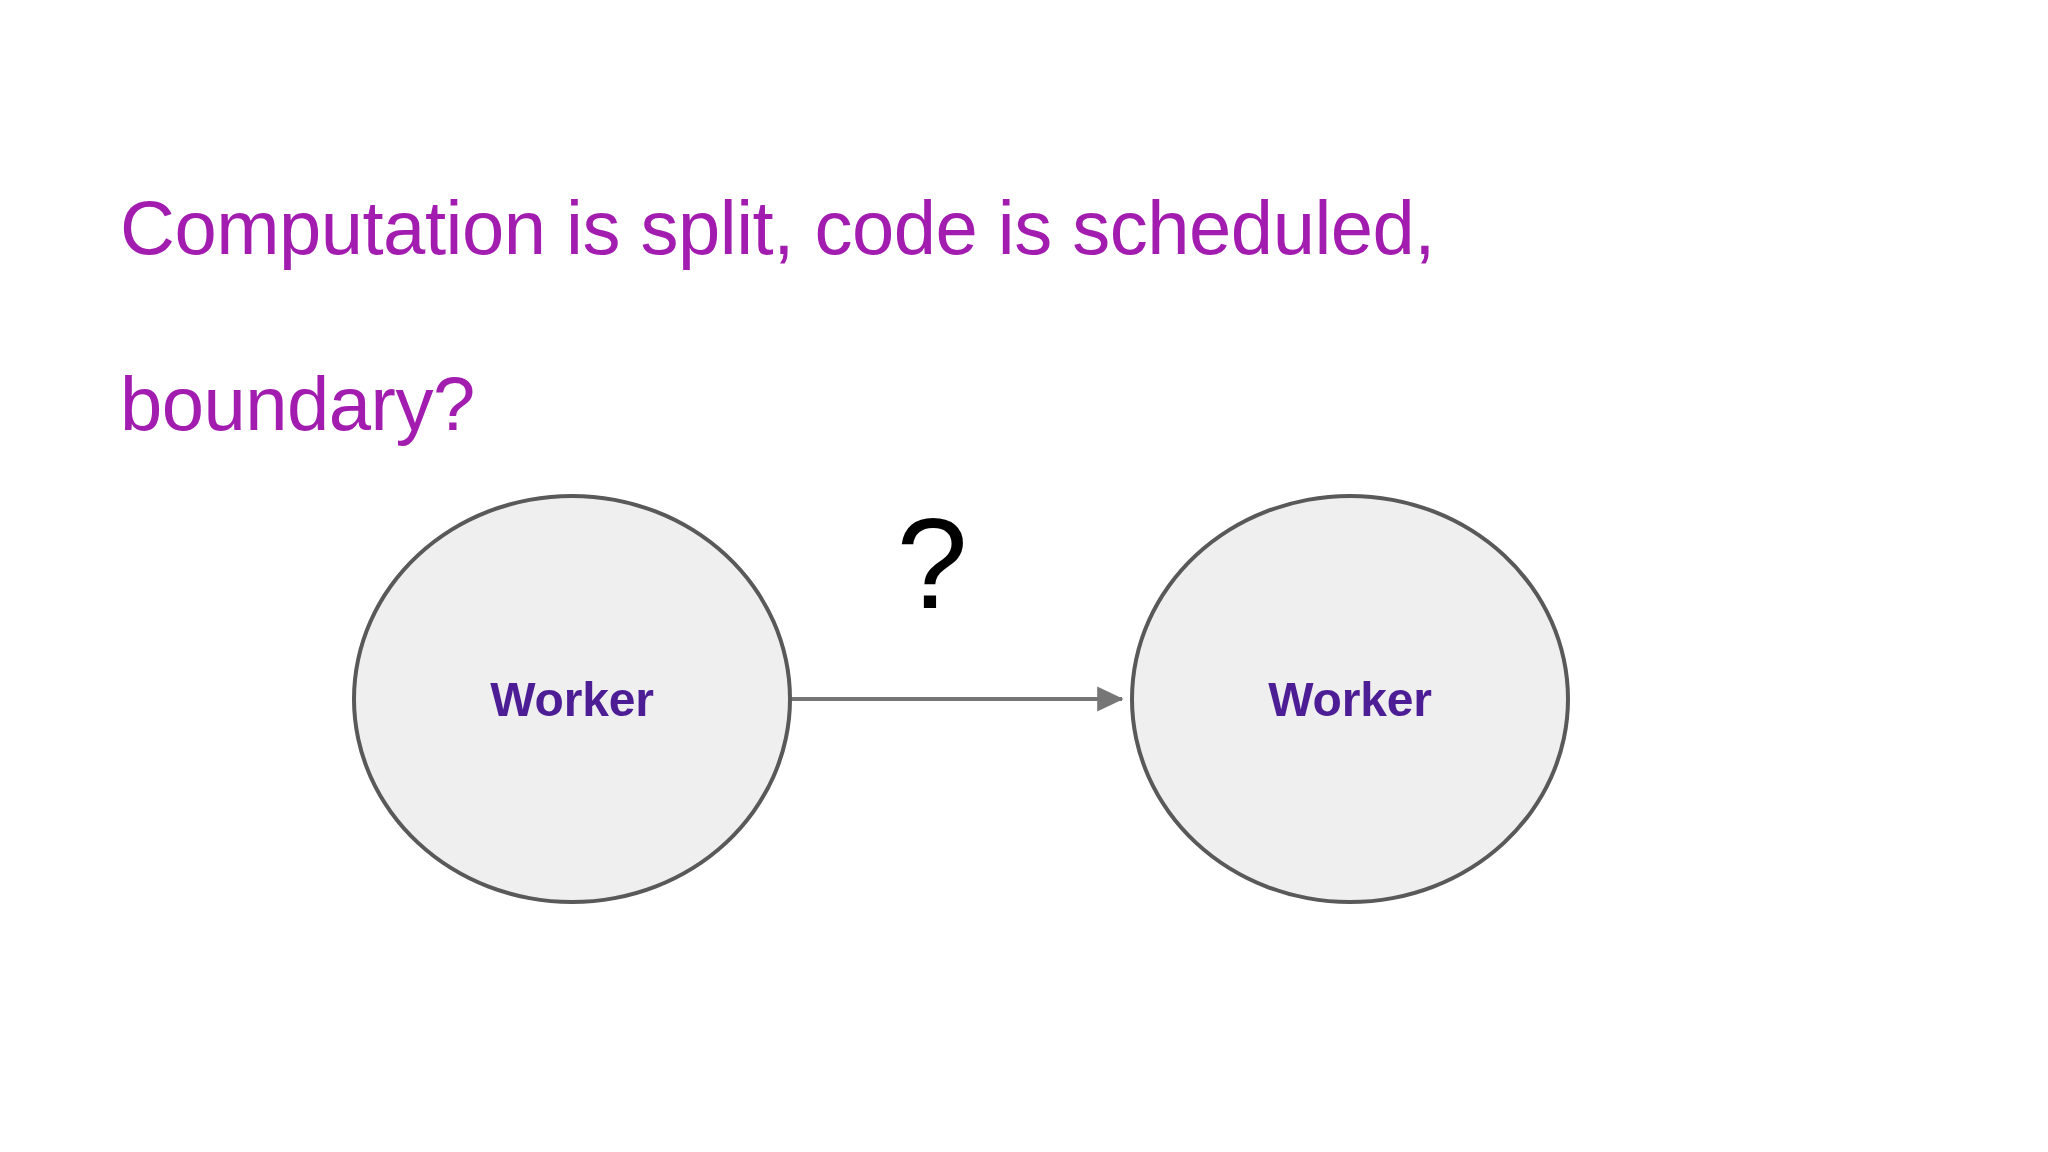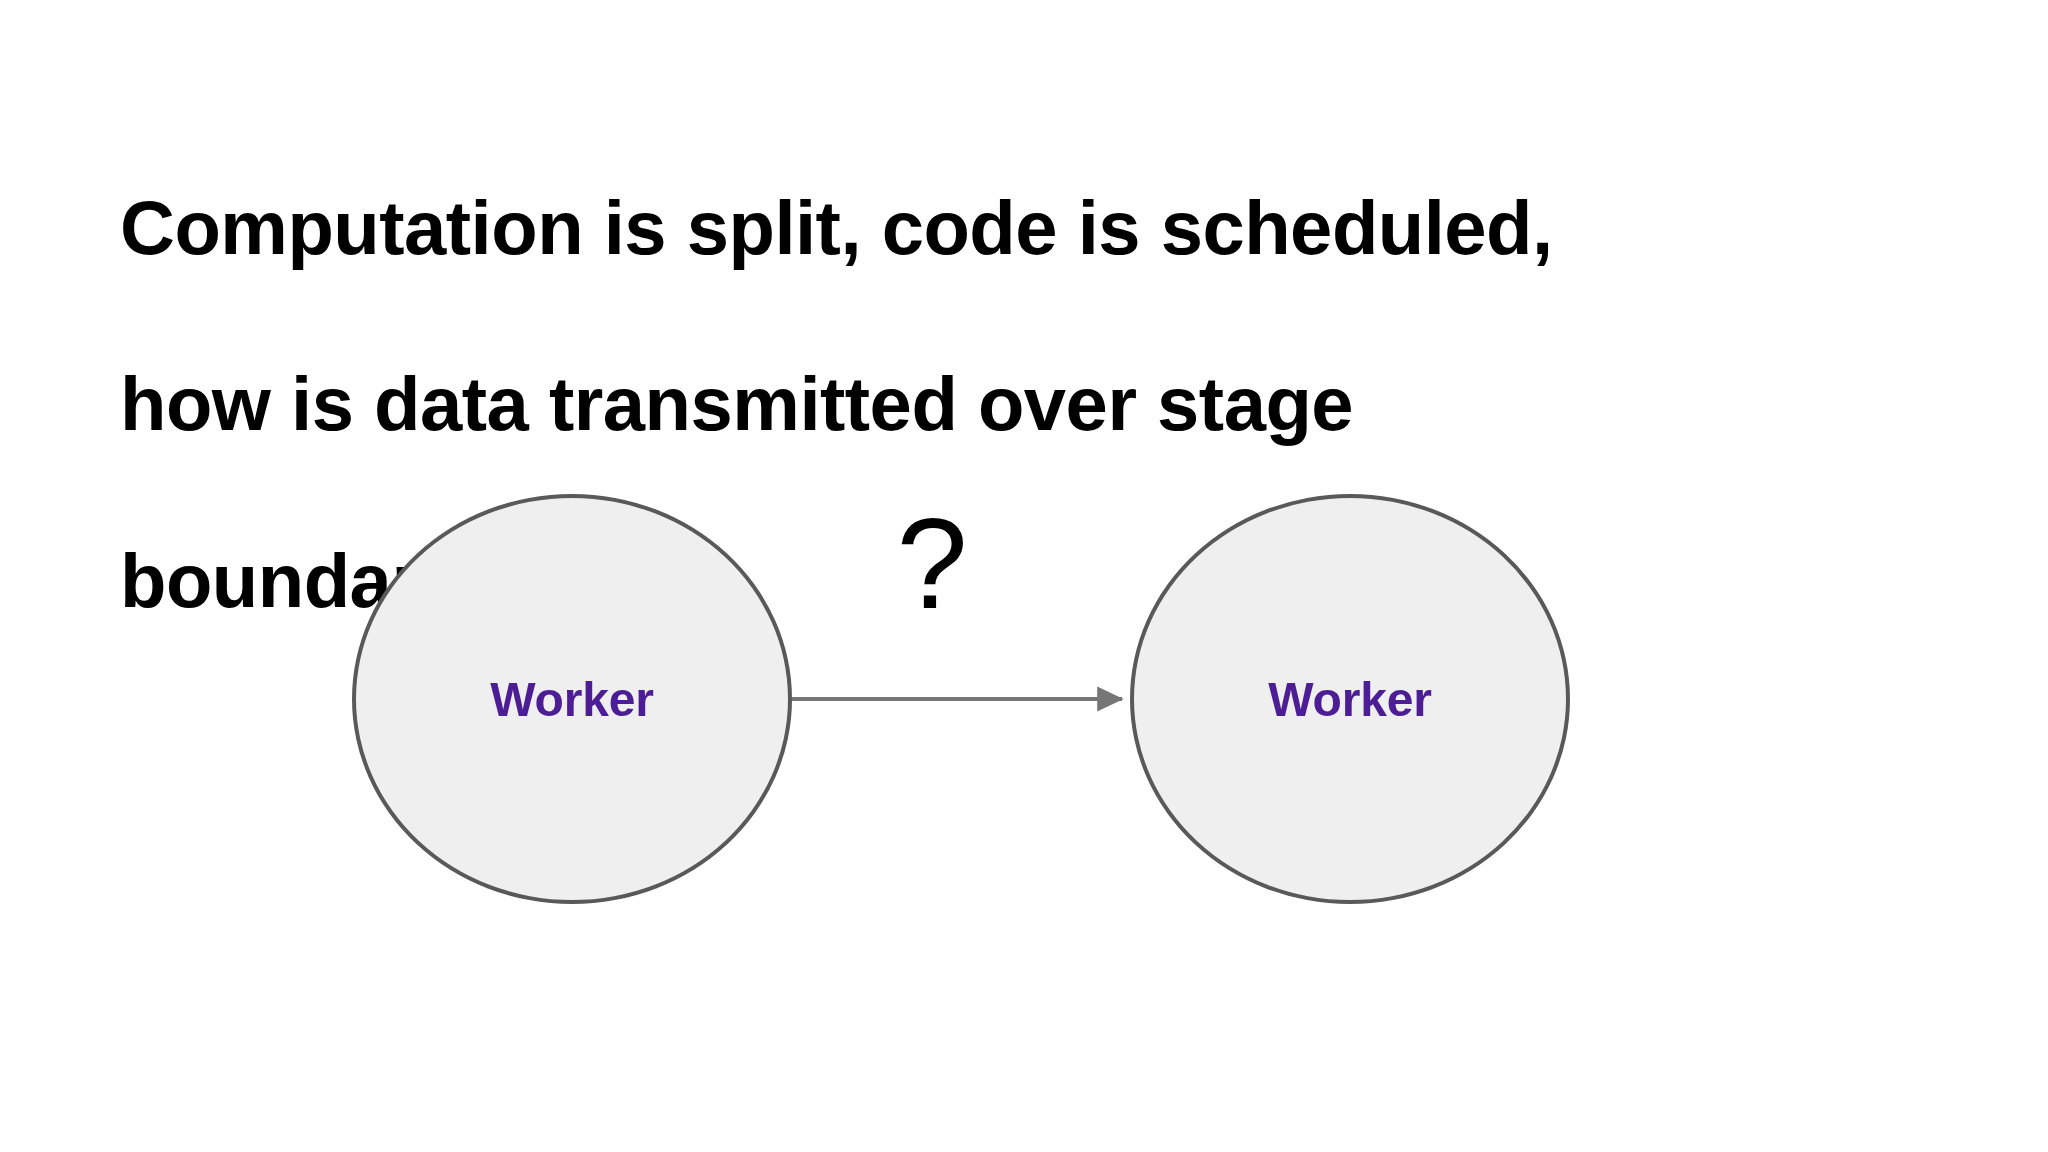--- a/index.html
+++ b/index.html
@@ -22,23 +22,23 @@
     background: #ffffff;
   }
 
   
   #title {
     position: absolute;
     left: 120px;
     top: 96px;
     width: 1760px;
     font-size: 76px;
-    font-weight: bold;
+    font-weight: normal;
     line-height: 1.16;
-    color: #000000;
+    color: #a21caf;
     letter-spacing: -0.5px;
     white-space: pre-line;
   }
   #title .tline { display: block; }
 
   
   #diagram {
     position: absolute;
     left: 0;
     top: 0;
@@ -97,21 +97,20 @@
     pointer-events: none;
   }
 </style>
 </head>
 <body>
 
 <div id="slide">
 
   <div id="title">
     <span class="tline">Computation is split, code is scheduled,</span>
-    <span class="tline">how is data transmitted over stage</span>
     <span class="tline">boundary?</span>
   </div>
 
   <div id="diagram">
 
     <svg id="edge-svg" viewBox="0 0 2048 1152" xmlns="http://www.w3.org/2000/svg">
       <defs>
         <marker id="arrowhead" markerWidth="7" markerHeight="7" refX="6.2" refY="3.5" orient="auto" markerUnits="strokeWidth">
           <path d="M0,0.4 L6.6,3.5 L0,6.6 z" fill="#767676"></path>
         </marker>

